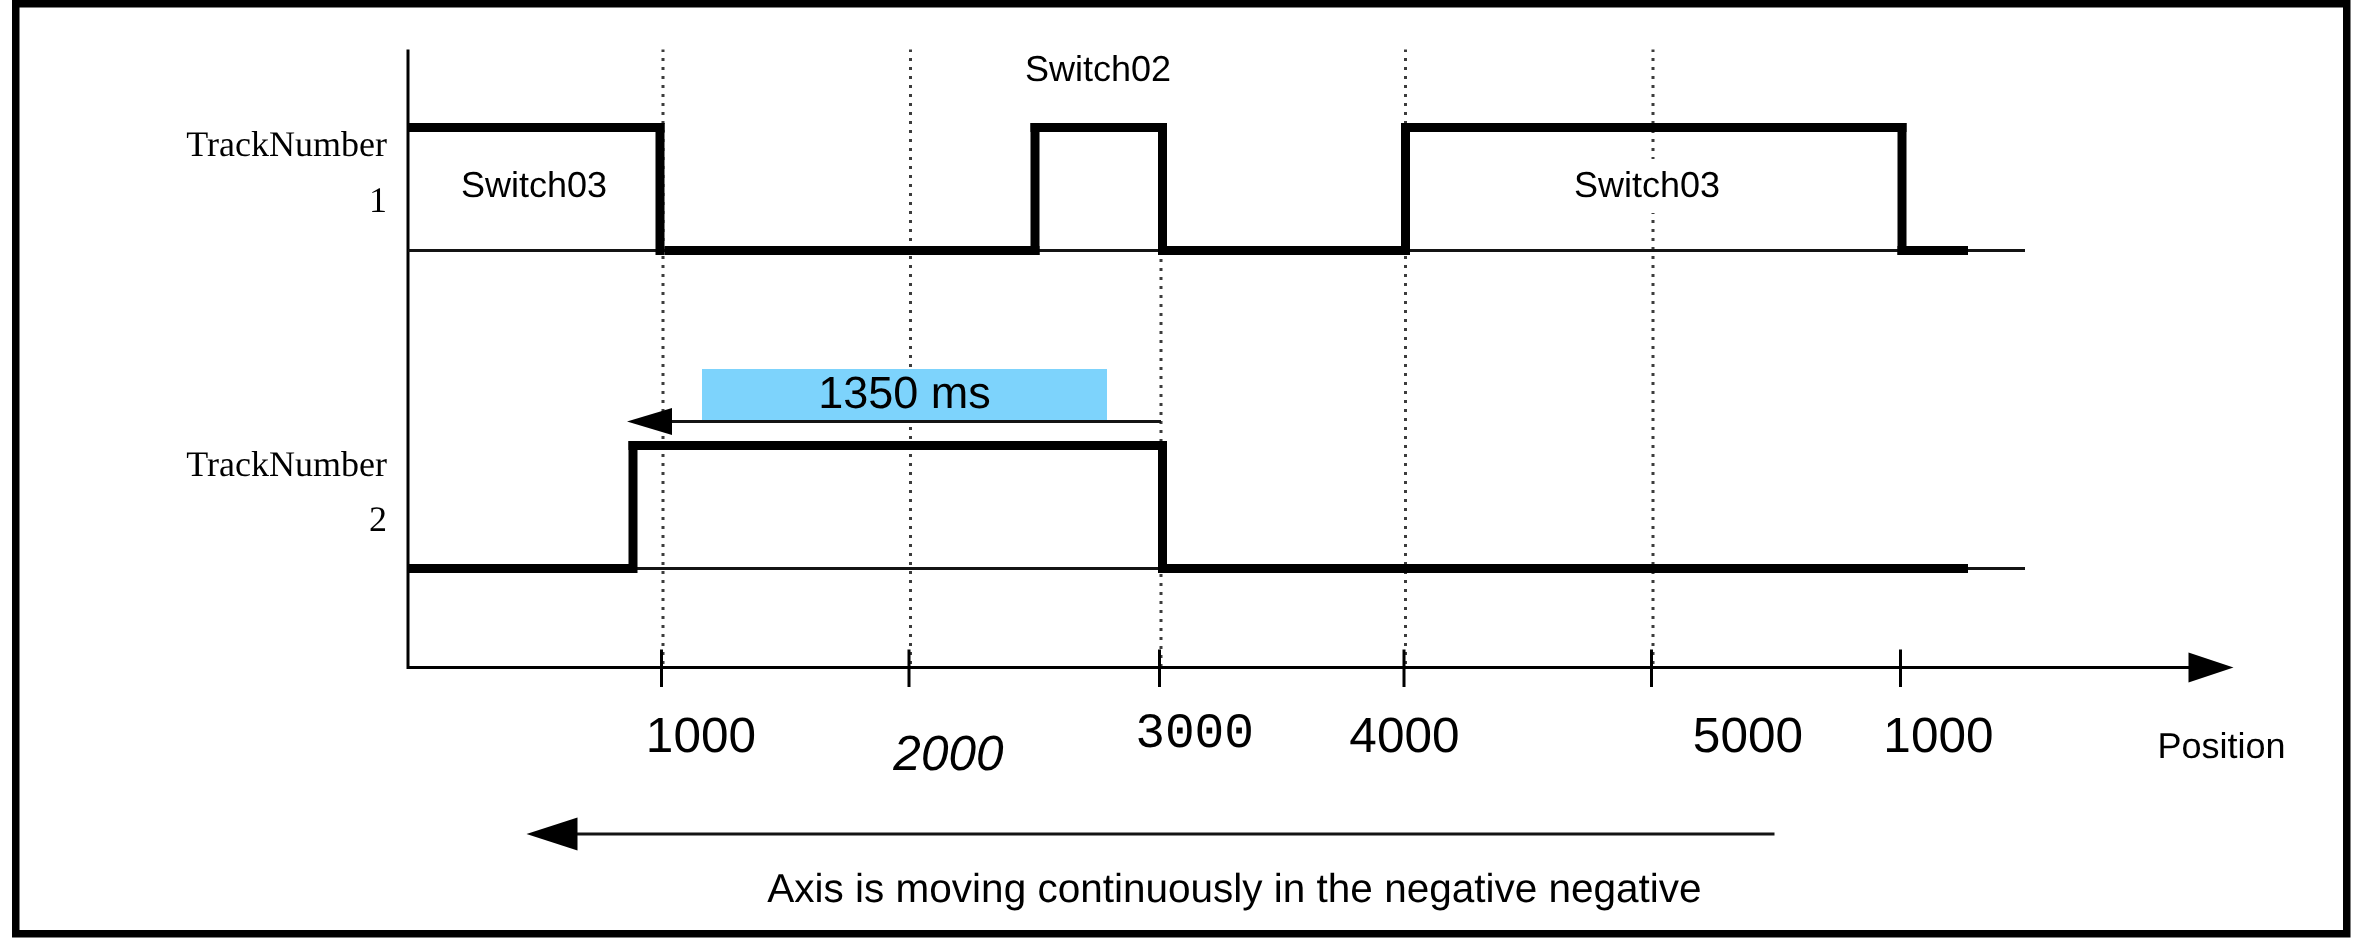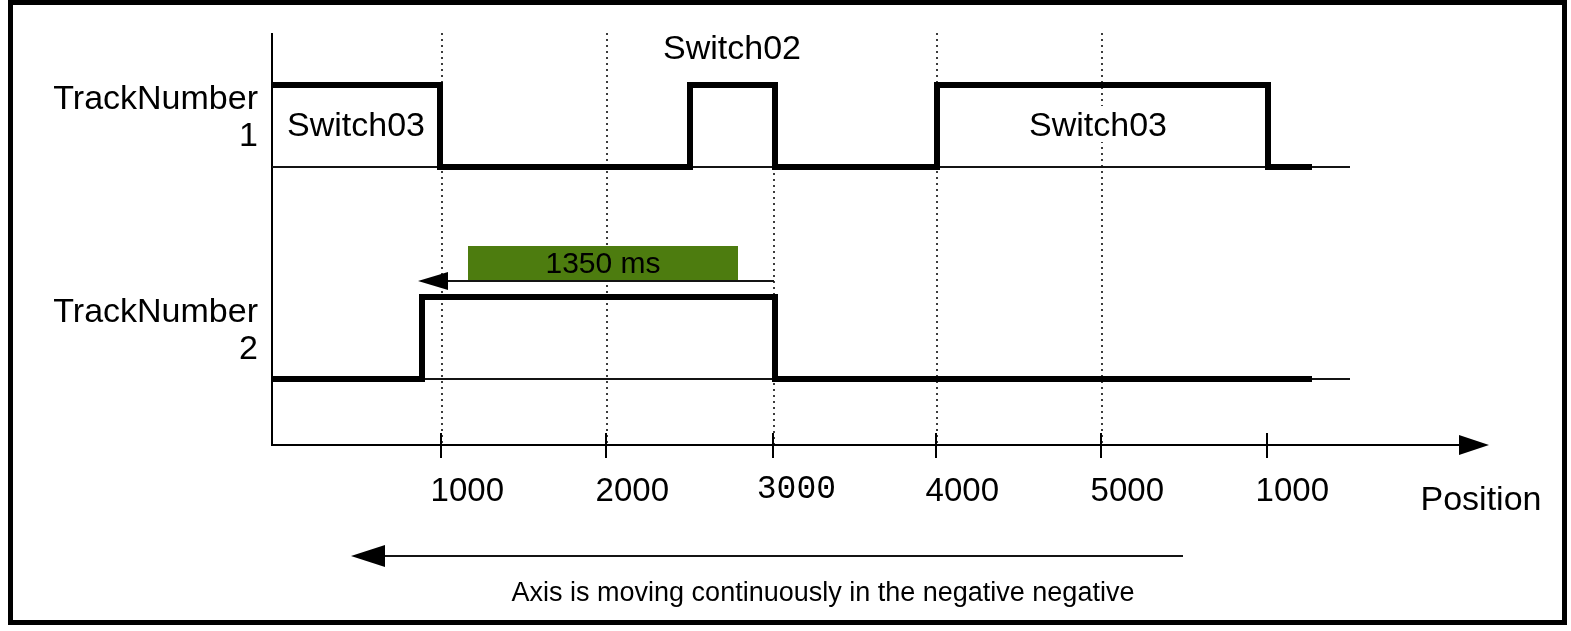--- a/index.html
+++ b/index.html
@@ -10,24 +10,24 @@
     font-family:"Liberation Sans",sans-serif;
     color:#000;
     overflow:hidden;
   }
   .frame{position:absolute;left:8px;top:0;right:4px;bottom:6px;border:5px solid #000;}
   .grid{position:absolute;width:2px;background:repeating-linear-gradient(to bottom,#3c3c3c 0 2px,transparent 2px 6px);}
   .solid{position:absolute;background:#000;}
   .thin{position:absolute;background:#141414;}
   .tick{position:absolute;width:2px;height:25px;top:433px;background:#000;}
   .lbl{position:absolute;white-space:nowrap;}
-  .t-main{font-size:34px;line-height:36px;}
-  .t-track{font-size:34px;line-height:37px;text-align:right;}
+  .t-main{font-size:24px;line-height:36px;}
+  .t-track{font-size:24px;line-height:37px;text-align:right;font-family:Liberation Serif, serif;}
   .t-tick{font-size:33px;line-height:36px;width:124px;text-align:right;}
-  .t-dur{font-size:30px;line-height:34px;text-align:center;background:#4d7c0f;}
+  .t-dur{font-size:30px;line-height:34px;text-align:center;background:#7dd3fc;}
   .t-note{font-size:27px;line-height:32px;text-align:center;}
   .center{text-align:center;}
   .whitebg{background:#fff;}
   .arrowhead-left{position:absolute;width:0;height:0;border-top:9px solid transparent;border-bottom:9px solid transparent;border-right:30px solid #000;}
   .arrowhead-right{position:absolute;width:0;height:0;border-top:10px solid transparent;border-bottom:10px solid transparent;border-left:30px solid #000;}
 </style>
 </head>
 <body>
 
 <div id="stage">
@@ -86,23 +86,23 @@
     <div>2</div>
   </div>
 
   <div class="lbl t-main center" style="left:281px;top:106px;width:150px;">Switch03</div>
   <div class="lbl t-main center" style="left:650px;top:29px;width:164px;">Switch02</div>
   <div class="lbl t-main center whitebg" style="left:1023px;top:106px;width:150px;">Switch03</div>
 
   <div class="lbl t-dur" style="left:468px;top:246px;width:270px;">1350 ms</div>
 
   <div class="lbl t-tick" style="left:380px;top:472px;">1000</div>
-  <div class="lbl t-tick" style="left:545px;top:472px;">2000</div>
+  <div class="lbl t-tick" style="left:545px;top:484px;font-style:italic;">2000</div>
   <div class="lbl t-tick" style="left:712px;top:472px;font-family:Liberation Mono, monospace;">3000</div>
-  <div class="lbl t-tick" style="left:875px;top:472px;">4000</div>
-  <div class="lbl t-tick" style="left:1040px;top:472px;">5000</div>
+  <div class="lbl t-tick" style="left:849px;top:472px;">4000</div>
+  <div class="lbl t-tick" style="left:1078px;top:472px;">5000</div>
   <div class="lbl t-tick" style="left:1205px;top:472px;">1000</div>
 
   <div class="lbl t-main center" style="left:1406px;top:480px;width:150px;">Position</div>
 
   <div class="lbl t-note" style="left:420px;top:576px;width:806px;">Axis is moving continuously in the negative negative</div>
 
 </div>
 
 </body></html>

